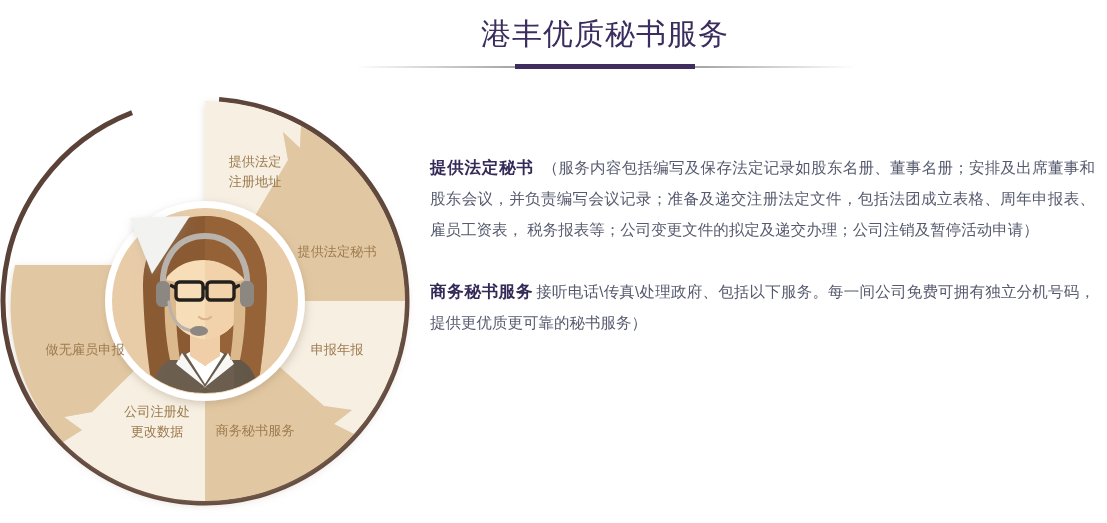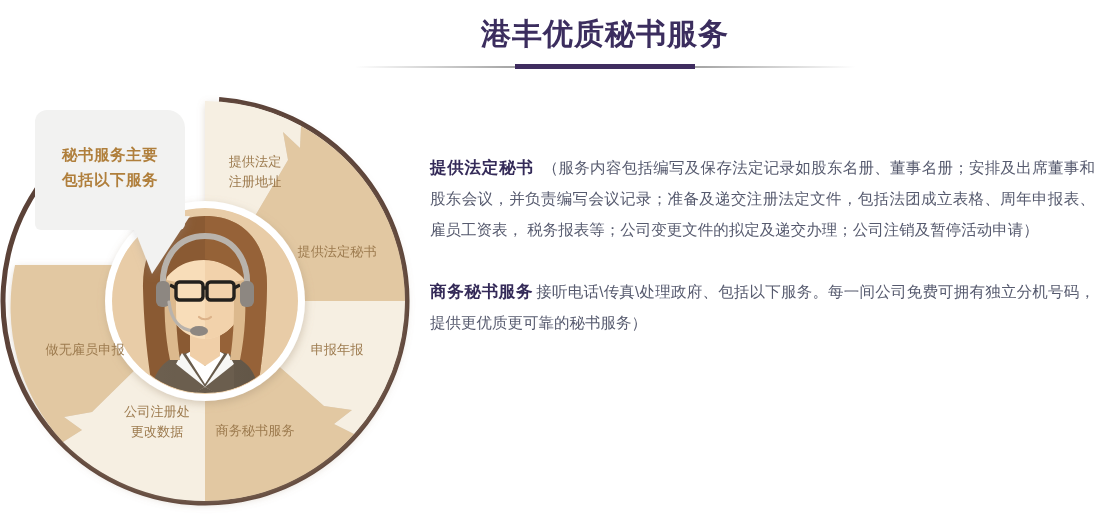--- a/index.html
+++ b/index.html
@@ -24,21 +24,21 @@
     width: 1107px;
     height: 85px;
   }
   #page-title {
     position: absolute;
     left: 355px;
     top: 12px;
     width: 500px;
     text-align: center;
     font-size: 30px;
-    font-weight: bold;
+    font-weight: normal;
     letter-spacing: 1px;
     color: #3b2d5e;
     line-height: 44px;
     white-space: nowrap;
   }
   #title-divider {
     position: absolute;
     left: 355px;
     top: 66px;
     width: 500px;
@@ -244,27 +244,20 @@
       <text class="seg-label" x="157" y="345">更改数据</text>
 
       <text class="seg-label" x="85" y="263">做无雇员申报</text>
     </g>
 
     <g filter="url(#bubbleshadow)">
       <path d="M130,130 L190,128 L152,186 Z" fill="#f2f2f1"></path>
     </g>
   </svg>
 
-  <div id="speech-bubble">
-    <div id="bubble-body"></div>
-    <div id="bubble-text">
-      <div>秘书服务主要</div>
-      <div>包括以下服务</div>
-    </div>
-  </div>
 </div>
 
 <div id="text-column">
   <p class="para" id="para-1">
     <span class="lead">提供法定秘书</span><span>（服务内容包括编写及保存法定记录如股东名册、董事名册；安排及出席董事和股东会议，并负责编写会议记录；准备及递交注册法定文件，包括法团成立表格、周年申报表、雇员工资表， 税务报表等；公司变更文件的拟定及递交办理；公司注销及暂停活动申请）</span>
   </p>
   <p class="para" id="para-2">
     <span class="lead">商务秘书服务</span><span>接听电话\传真\处理政府、包括以下服务。每一间公司免费可拥有独立分机号码，提供更优质更可靠的秘书服务）</span>
   </p>
 </div>

